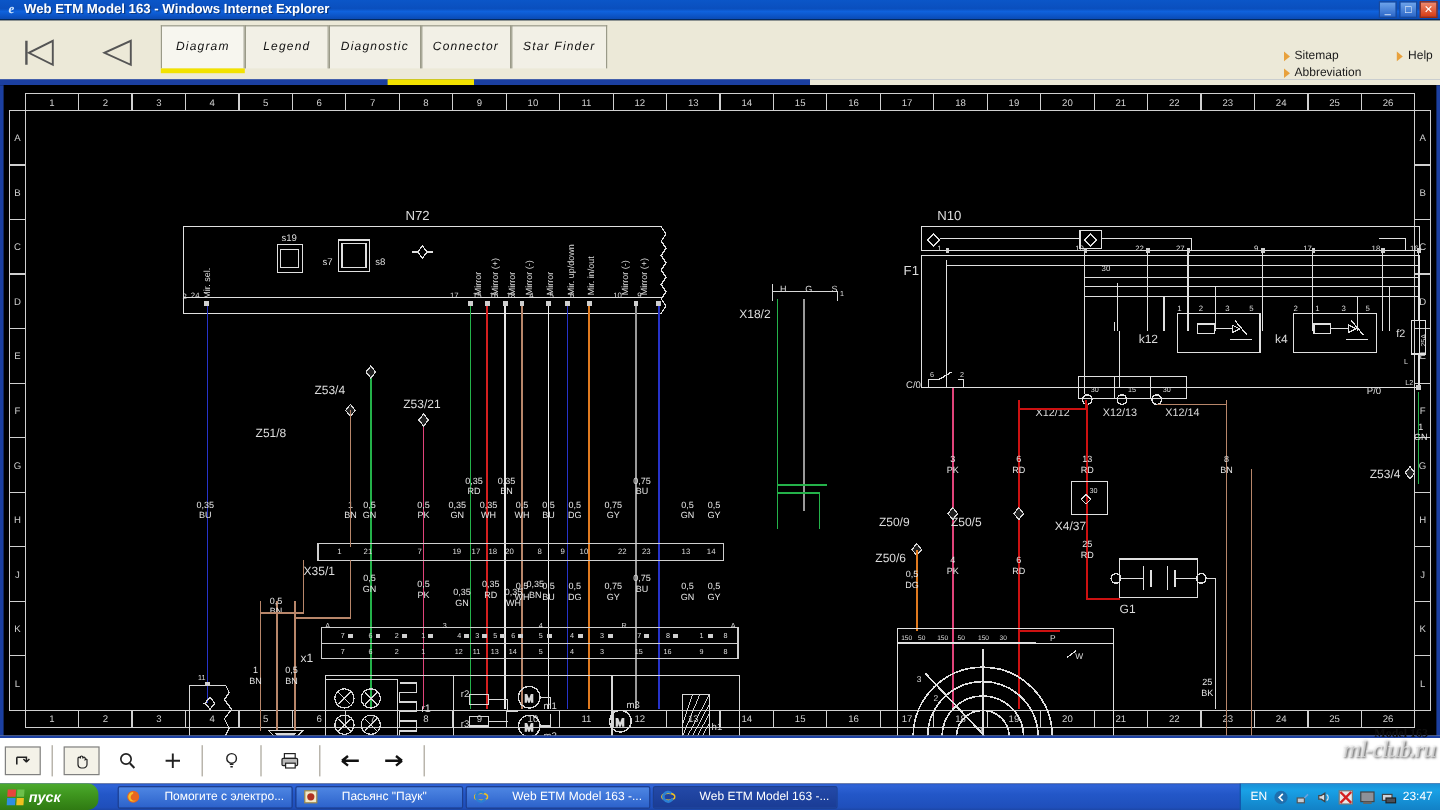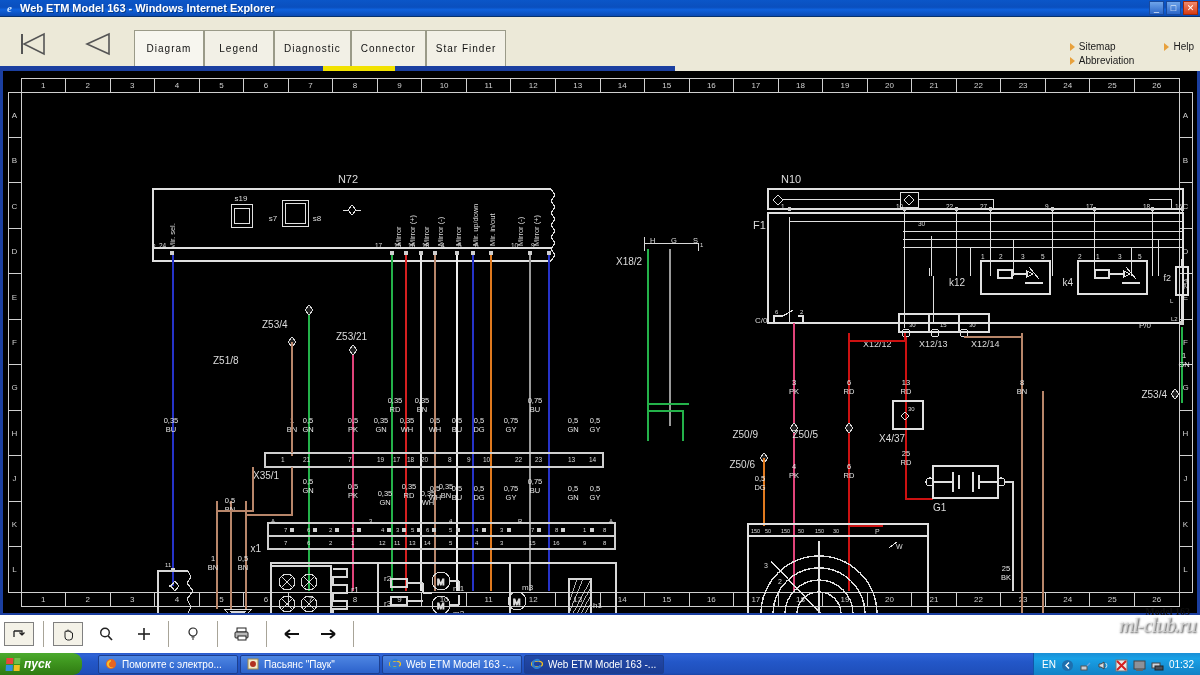--- a/index.html
+++ b/index.html
@@ -65,21 +65,21 @@
   }
   .arrow-l { width: 0; height: 0; border-top: 4px solid transparent;
              border-bottom: 4px solid transparent; border-right: 5px solid #e8a13c; }
   .arrow-r { width: 0; height: 0; border-top: 4px solid transparent;
              border-bottom: 4px solid transparent; border-left: 5px solid #e8a13c; }
 
   .navbtns { width: 130px; display: flex; align-items: center; justify-content: space-around; }
   .tri-btn { position: relative; width: 34px; height: 30px; cursor: pointer; }
   .tri-btn svg { display: block; }
 
-  .tabs { display: flex; height: 53px; padding-left: 4px; }
+  .tabs { display: flex; align-items: flex-end; height: 40px; padding-left: 4px; font-style: italic; }
   .tab {
     min-width: 70px; height: 36px; margin-top: 13px;
     background: #f2f0e6; border: 1px solid #9a9a88; border-bottom: none;
     display: flex; align-items: center; justify-content: center;
     font-size: 10px; color: #111; letter-spacing: 1px;
     padding: 0 9px; cursor: pointer; position: relative;
   }
   .tab.active { background: #f7f6ef; }
   .tab.active::after {
     content: ""; position: absolute; left: -1px; right: -1px; bottom: -4px; height: 4px;
@@ -163,21 +163,21 @@
   .winflag i:nth-child(1){ background:#e8453c; }
   .winflag i:nth-child(2){ background:#6ec04b; }
   .winflag i:nth-child(3){ background:#2f8fe0; }
   .winflag i:nth-child(4){ background:#f0c020; }
 
   .taskitems { display: flex; align-items: center; gap: 2px; margin-left: 16px; }
   .taskitem {
     height: 19px; min-width: 140px; padding: 0 6px;
     background: linear-gradient(to bottom, #4e86e3, #2c62cb);
     border: 1px solid #1d3f8f; border-radius: 2px;
-    display: flex; align-items: center; gap: 5px;
+    display: flex; align-items: center; gap: 20px;
     color: #fff; font-size: 10px; white-space: nowrap; overflow: hidden;
     cursor: pointer;
   }
   .taskitem.active { background: linear-gradient(to bottom, #2349a8, #1a3c95); }
   .ti-ico { width: 12px; height: 12px; flex: 0 0 12px; }
 
   .tray {
     position: absolute; right: 0; top: 0; height: 22px;
     background: linear-gradient(to bottom, #1a8fd6 0%, #19a1e6 25%, #1281c6 100%);
     display: flex; align-items: center; gap: 5px; padding: 0 6px 0 8px;
@@ -1149,16 +1149,16 @@
             <rect x="1" y="2" width="11" height="8" fill="#8e9198" stroke="#444"></rect>
             <rect x="3" y="10" width="7" height="2" fill="#666"></rect>
           </svg>
       </span>
       <span class="tray-ico">
         <svg width="13" height="13" viewBox="0 0 13 13">
             <rect x="1" y="4" width="8" height="5" fill="#cfd3da" stroke="#444"></rect>
             <rect x="4" y="7" width="8" height="4" fill="#4a4f58" stroke="#222"></rect>
           </svg>
       </span>
-      <span class="tray-txt">01:32</span>
+      <span class="tray-txt">23:47</span>
     </div>
   </div>
 </div>
 
 </body></html>

